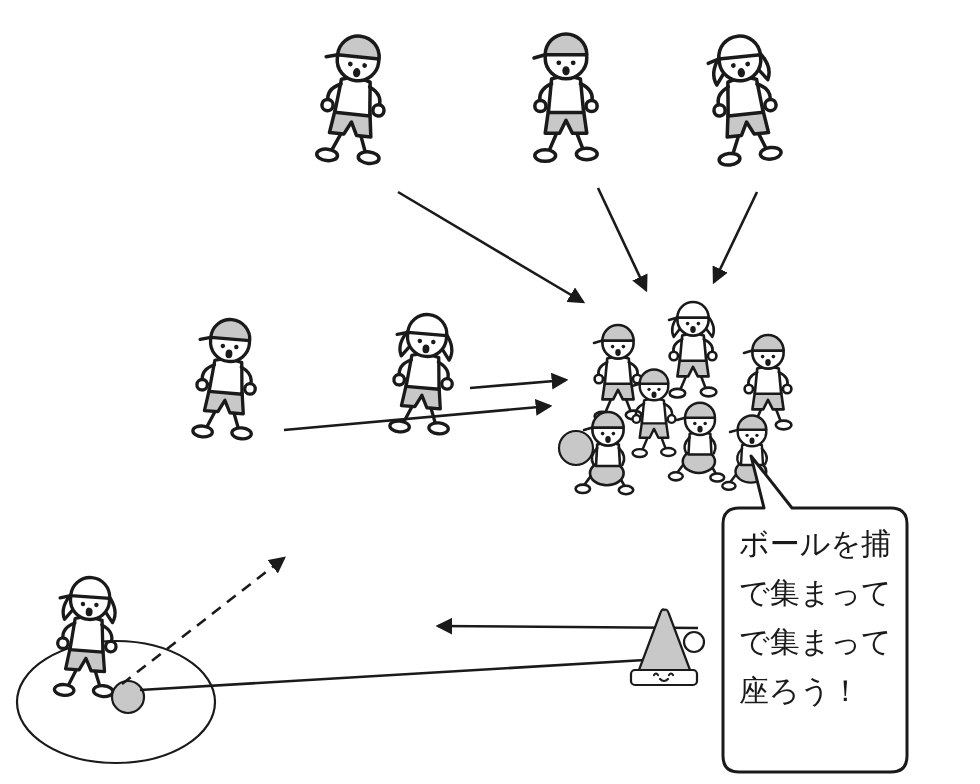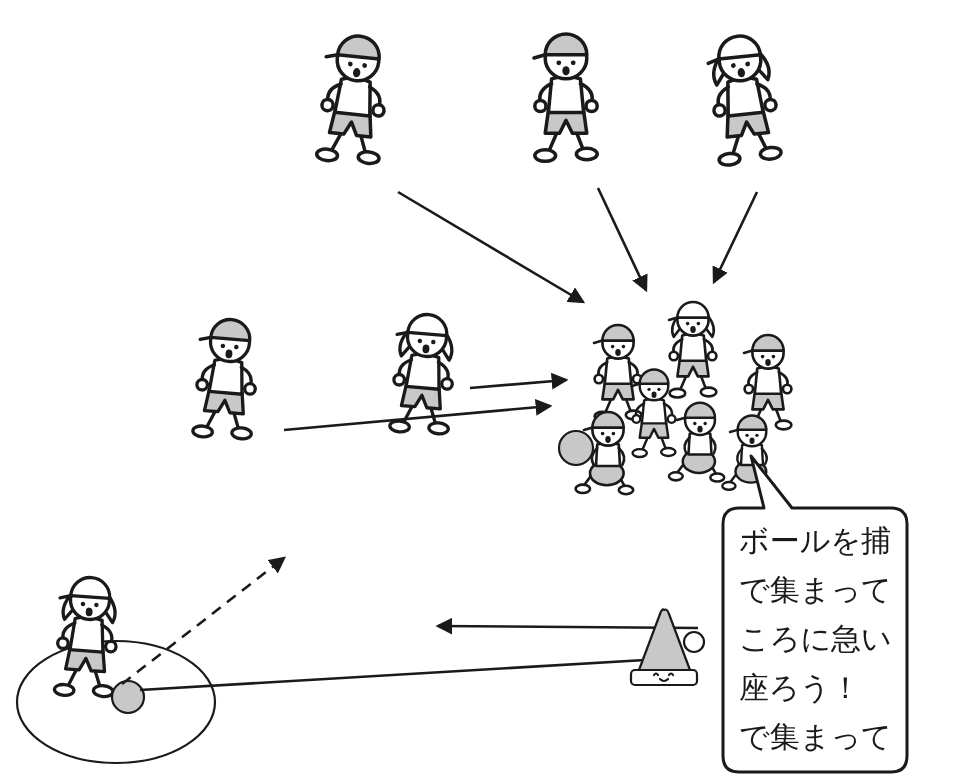--- a/index.html
+++ b/index.html
@@ -1,21 +1,21 @@
 <!DOCTYPE html>
 <html><head>
 <meta charset="utf-8">
 <style>
   html,body { margin:0; padding:0; background:#ffffff; }
   .canvas {
     position:relative;
     width:980px; height:784px;
     background:#ffffff;
     overflow:hidden;
-    font-family:Liberation Mono, monospace;
+    font-family:Liberation Sans, sans-serif;
   }
   svg { position:absolute; left:0; top:0; }
   
   .wh   { fill:#ffffff; stroke:#1a1a1a; stroke-width:2.2; stroke-linejoin:round; }
   .gray { fill:#c8c8c8; stroke:#1a1a1a; stroke-width:2.2; stroke-linejoin:round; }
   .ln   { fill:none;    stroke:#1a1a1a; stroke-width:2.2; stroke-linecap:round; stroke-linejoin:round; }
   .dk   { fill:#1a1a1a; stroke:none; }
   .arrow-line  { fill:none; stroke:#1a1a1a; stroke-width:2.6; }
   .dash { stroke-dasharray:11 8; }
   .bubble-shape { fill:#ffffff; stroke:#1a1a1a; stroke-width:3; stroke-linejoin:round; }
@@ -151,18 +151,17 @@
       <path class="ln" d="M5 13 q2 -3 4 0"></path>
       <path class="ln" d="M-4 17 q4 4 8 0"></path>
     </g>
 
     <path class="bubble-shape" d="M792 508 H891 Q907 508 907 524 V756 Q907 772 891 772 H739 Q723 772 723 756 V524 Q723 508 739 508 H764 L751 456 Z"></path>
   </svg>
 
   <div class="bubble-text">
     <span>ボールを捕</span>
     <span>で集まって</span>
-    <span>ころに急い</span>
+    <span>で集まって</span>
     <span>座ろう！</span>
-    <span>で集まって</span>
   </div>
 
 </div>
 
 </body></html>

